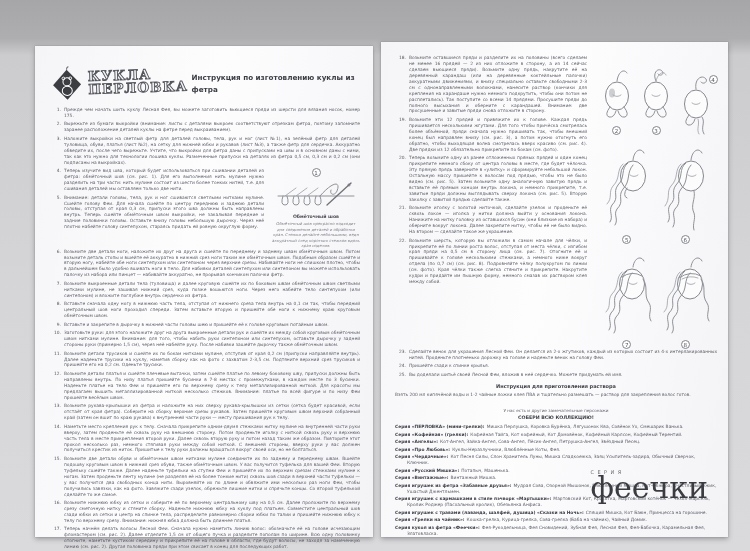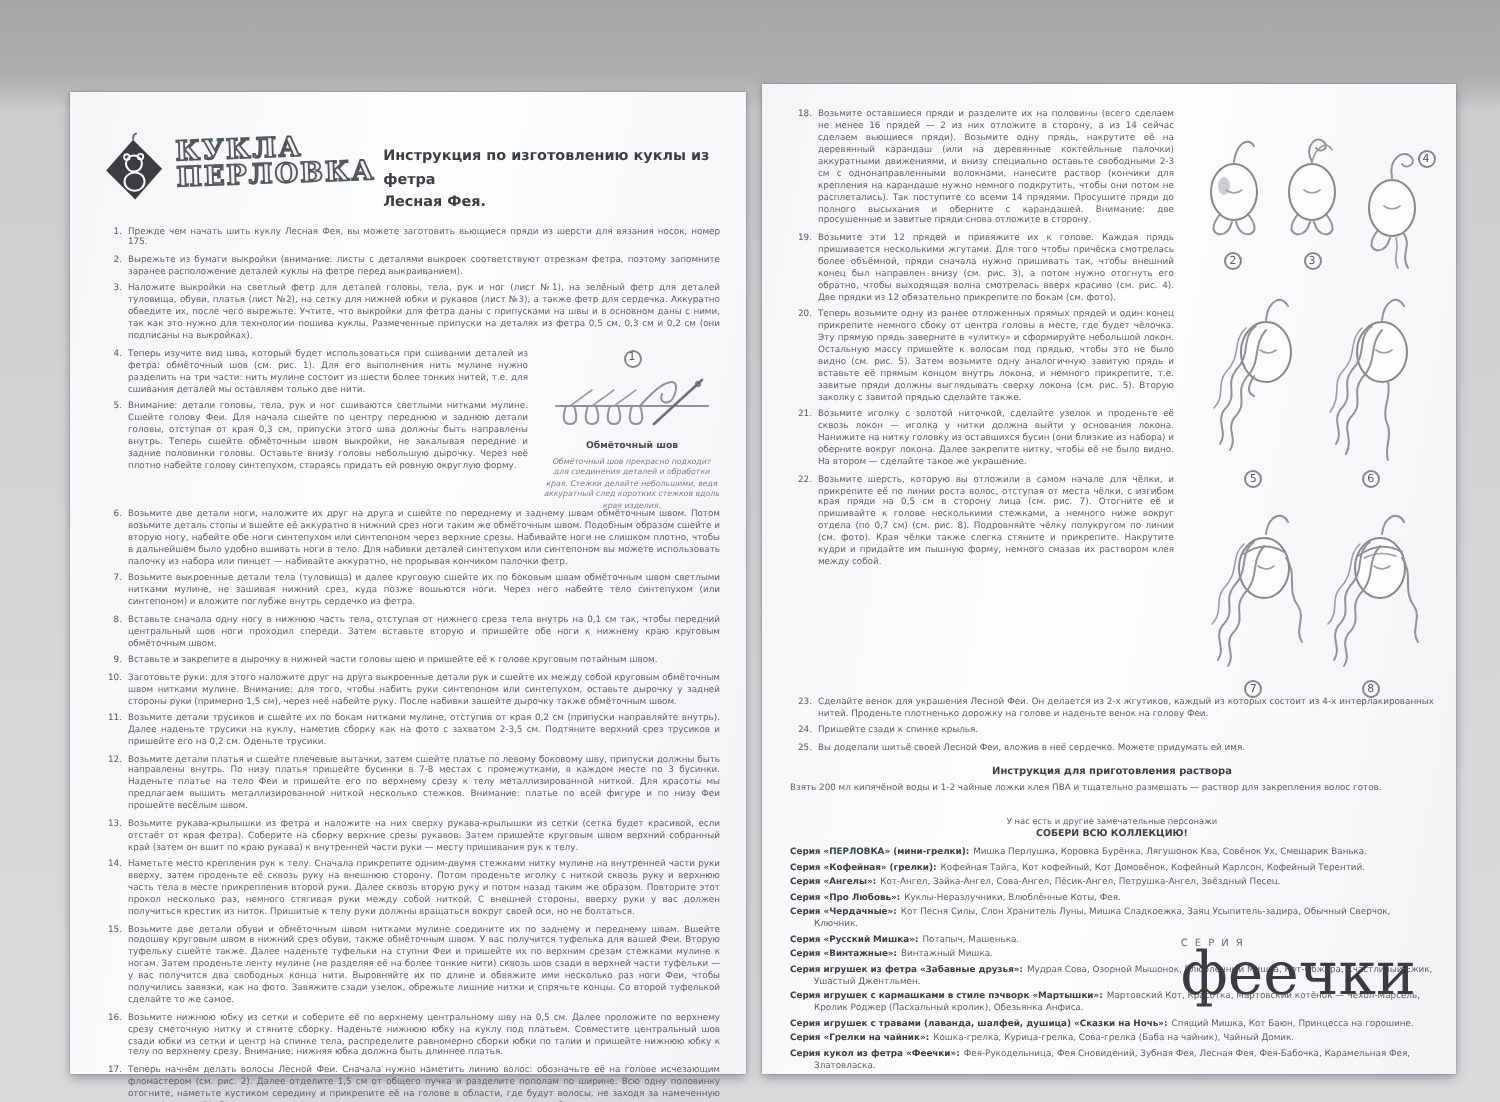--- a/index.html
+++ b/index.html
@@ -83,21 +83,20 @@
             <circle cx="20.4" cy="12.6" r="1.4" fill="none" stroke="#ffffff" stroke-width="0.9"></circle>
             <ellipse cx="17" cy="25" rx="5" ry="4.6" fill="none" stroke="#ffffff" stroke-width="1"></ellipse>
           </svg>
           <div class="brand-txt">
             <div>КУКЛА</div>
             <div>ПЕРЛОВКА</div>
           </div>
         </div>
         <div class="title-block">
           <div class="title">Инструкция по изготовлению куклы из фетра</div>
-          <div class="title">Лесная Фея.</div>
         </div>
       </div>
 
       <div class="items">
 
           <div class="item">
             <span class="n">1.</span>
             <span class="t">Прежде чем начать шить куклу Лесная Фея, вы можете заготовить вьющиеся пряди из шерсти для вязания носок, номер 175.</span>
           </div>
 

